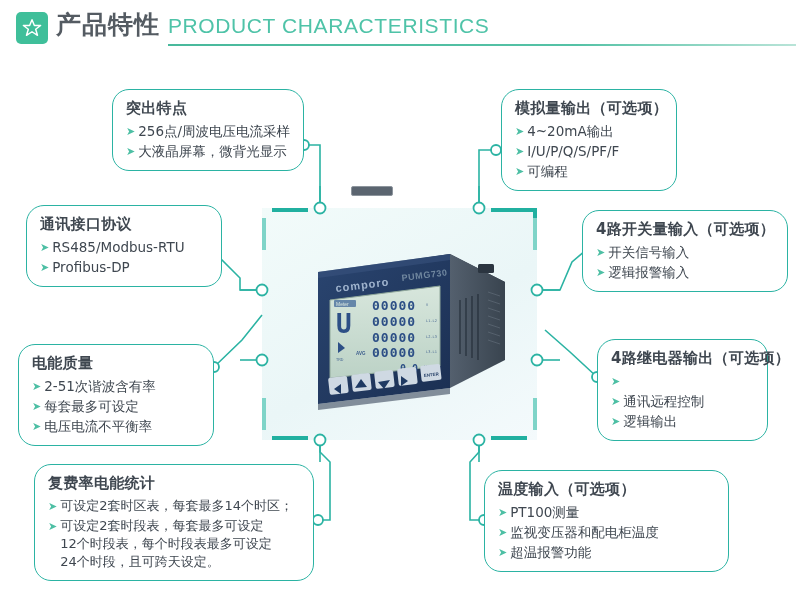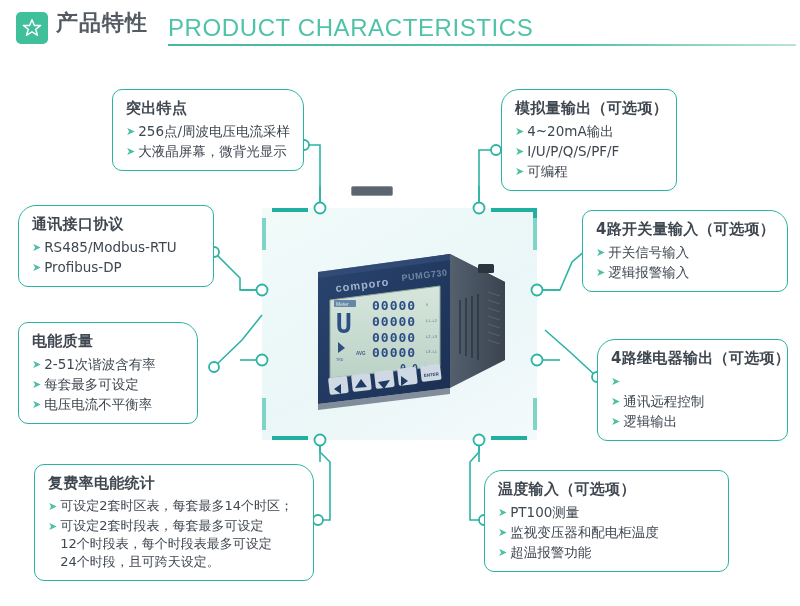--- a/index.html
+++ b/index.html
@@ -18,27 +18,27 @@
   }
   #star-badge {
     position: absolute; left: 16px; top: 12px;
     width: 32px; height: 32px; border-radius: 5px;
     background: #3fbf9a;
     display: flex; align-items: center; justify-content: center;
   }
   #star-badge svg { display: block; }
   #title-cn {
     position: absolute; left: 56px; top: 8px;
-    font-size: 22px; font-weight: 700; color: #545b62;
+    font-size: 25px; font-weight: 700; color: #545b62;
     letter-spacing: 1px;
     font-family: "DejaVu Sans", "Liberation Sans", sans-serif;
   }
   #title-en {
     position: absolute; left: 168px; top: 14px;
-    font-size: 24px; color: #4fc3a8; letter-spacing: .6px;
+    font-size: 21px; color: #4fc3a8; letter-spacing: .6px;
     font-weight: 400;
   }
   #header-rule {
     position: absolute; left: 168px; top: 44px; width: 628px; height: 2px;
     background: linear-gradient(to right, #49b99c 0%, #55c2a6 65%, #b9e4d8 100%);
   }
 
   
   #stage {
     position: absolute; left: 262px; top: 208px; width: 275px; height: 232px;
@@ -81,21 +81,21 @@
            pointer-events: none; }
 
   
   #device { position: absolute; left: 300px; top: 238px; width: 215px; height: 180px; }
 
   
   .box {
     position: absolute;
     border: 1.6px solid #2bb3a3;
     background: #ffffff;
-    border-radius: 10px;
+    border-radius: 17px;
     padding: 9px 12px 9px 13px;
   }
   .box.cut-tr { border-top-right-radius: 18px; }
   .box.cut-tl { border-top-left-radius: 18px; }
   .box-title {
     font-size: 15px; font-weight: 700; color: #3f4750;
     font-family: "DejaVu Sans", "Liberation Sans", sans-serif;
     margin-bottom: 4px; letter-spacing: .3px; white-space: nowrap;
   }
   .box-li {
@@ -292,21 +292,21 @@
   <div class="box-li">
     <span class="arw">➤</span>
     <span class="txt">I/U/P/Q/S/PF/F</span>
   </div>
   <div class="box-li">
     <span class="arw">➤</span>
     <span class="txt">可编程</span>
   </div>
 </div>
 
-<div class="box cut-tl" id="box-comm" style="left:18px; top:205px; width:196px;">
+<div class="box cut-tl" id="box-comm" style="left:26px; top:205px; width:196px;">
   <div class="box-title">通讯接口协议</div>
   <div class="box-li">
     <span class="arw">➤</span>
     <span class="txt">RS485/Modbus-RTU</span>
   </div>
   <div class="box-li">
     <span class="arw">➤</span>
     <span class="txt">Profibus-DP</span>
   </div>
 </div>
@@ -316,37 +316,37 @@
   <div class="box-li">
     <span class="arw">➤</span>
     <span class="txt">开关信号输入</span>
   </div>
   <div class="box-li">
     <span class="arw">➤</span>
     <span class="txt">逻辑报警输入</span>
   </div>
 </div>
 
-<div class="box cut-tr" id="box-pq" style="left:18px; top:322px; width:180px;">
+<div class="box cut-tr" id="box-pq" style="left:18px; top:344px; width:196px;">
   <div class="box-title">电能质量</div>
   <div class="box-li">
     <span class="arw">➤</span>
     <span class="txt">2-51次谐波含有率</span>
   </div>
   <div class="box-li">
     <span class="arw">➤</span>
     <span class="txt">每套最多可设定</span>
   </div>
   <div class="box-li">
     <span class="arw">➤</span>
     <span class="txt">电压电流不平衡率</span>
   </div>
 </div>
 
-<div class="box cut-tl" id="box-relay" style="left:597px; top:339px; width:191px;">
+<div class="box cut-tl" id="box-relay" style="left:597px; top:339px; width:171px;">
   <div class="box-title">4路继电器输出（可选项）</div>
   <div class="box-li">
     <span class="arw">➤</span>
   </div>
   <div class="box-li">
     <span class="arw">➤</span>
     <span class="txt">通讯远程控制</span>
   </div>
   <div class="box-li">
     <span class="arw">➤</span>

